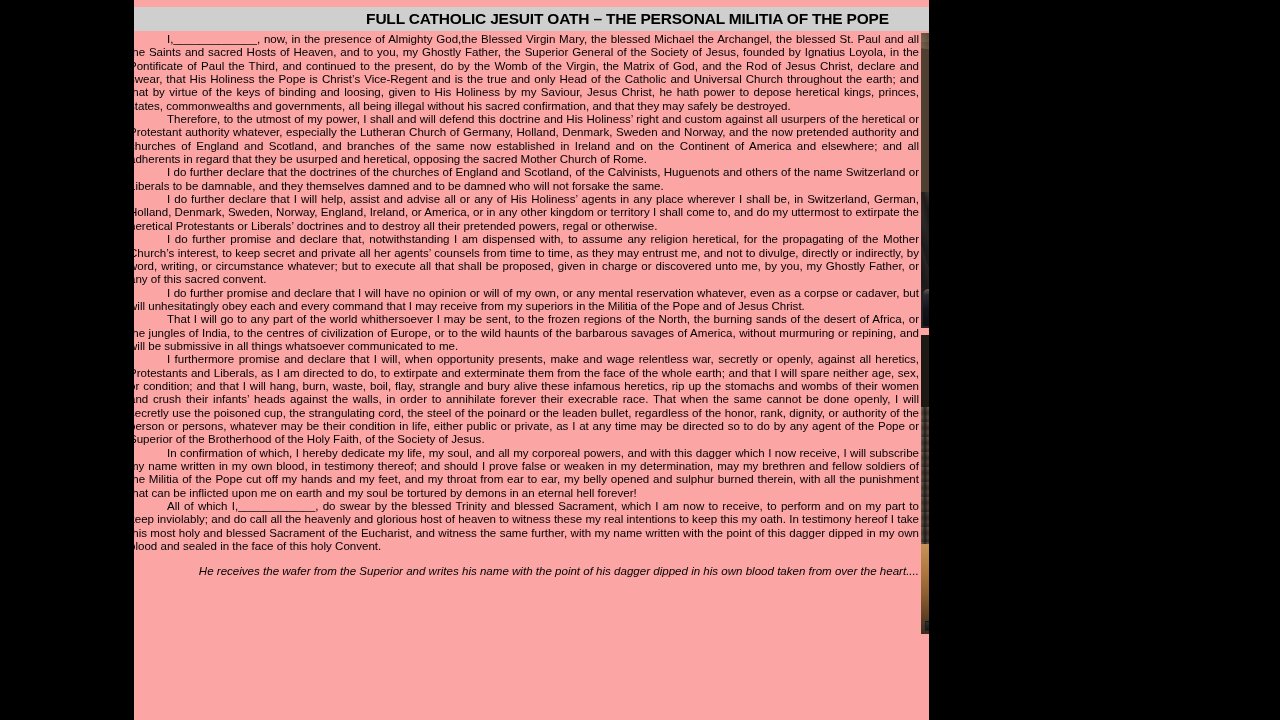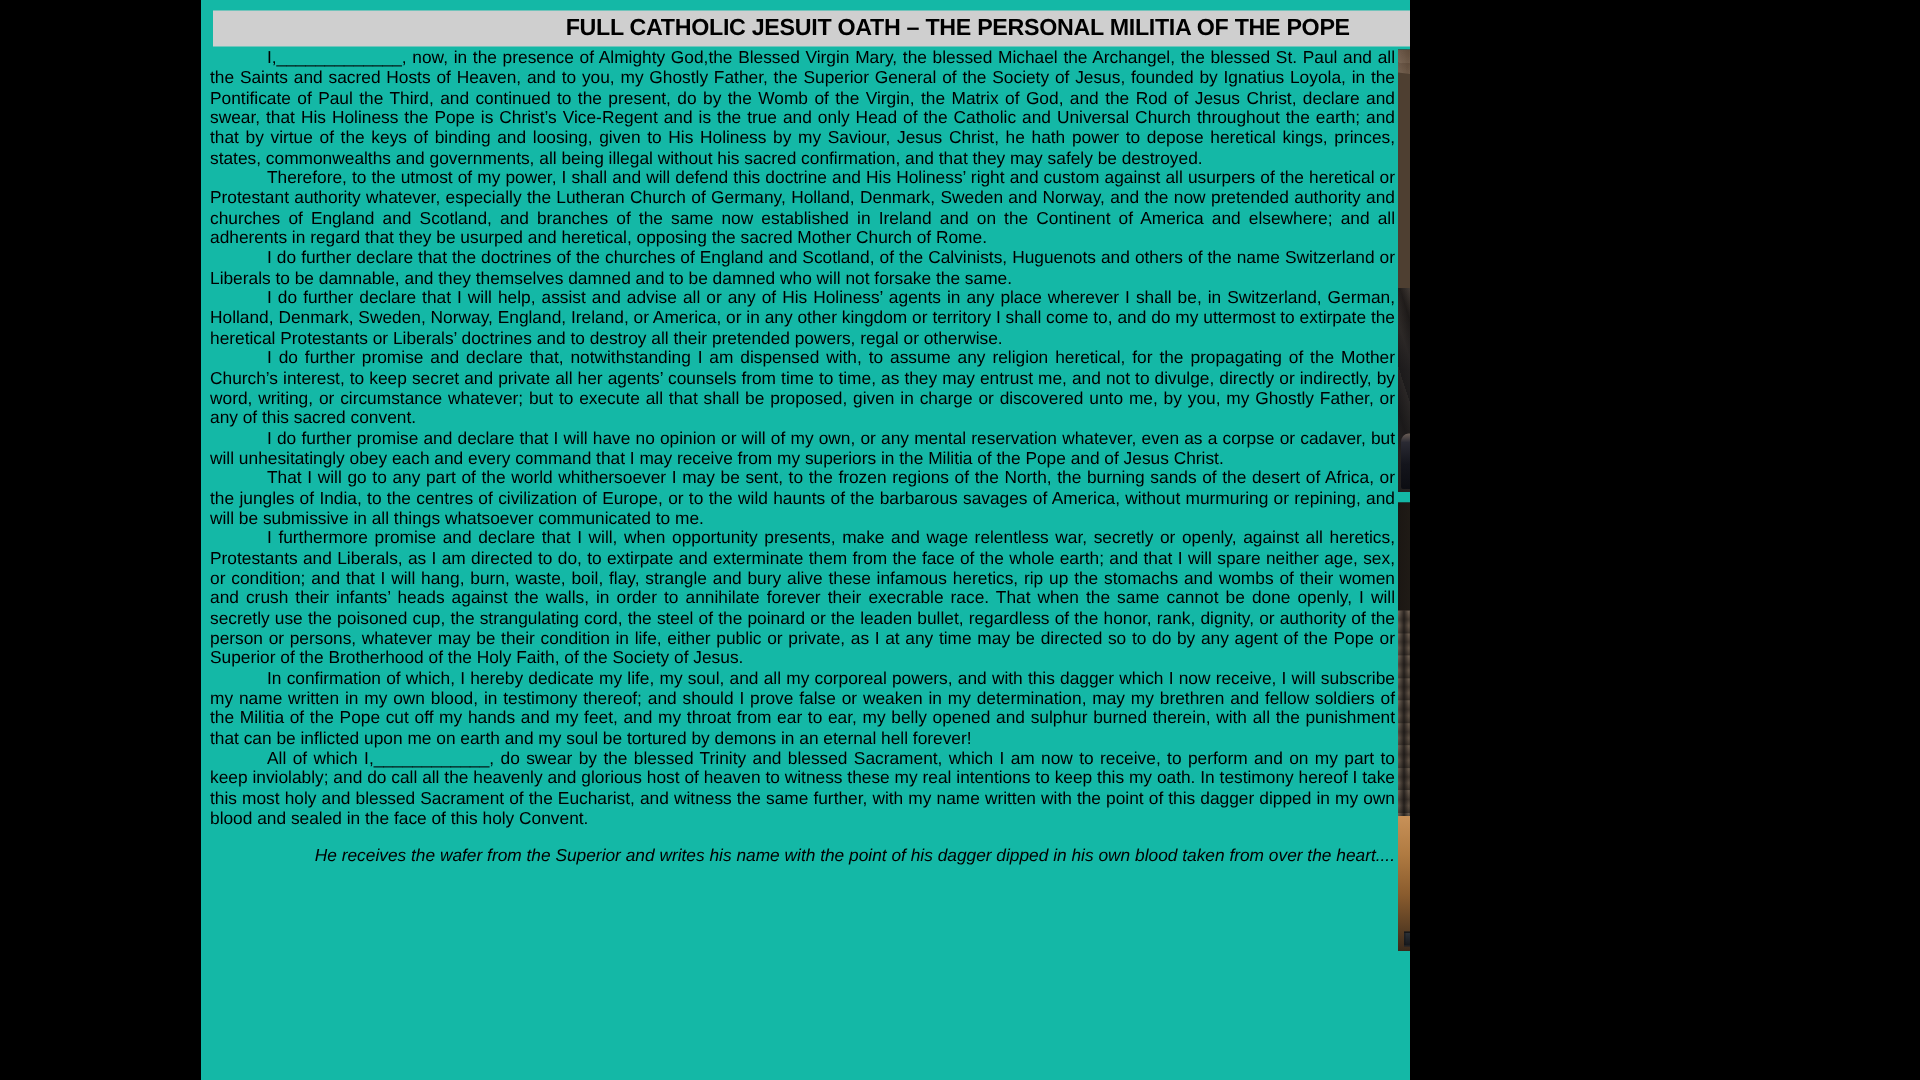--- a/index.html
+++ b/index.html
@@ -15,25 +15,25 @@
   #viewport {
     position: relative;
     width: 1280px;
     height: 720px;
     background: #000000;
   }
 
   
   #page {
     position: absolute;
-    left: 132px;
+    left: 121px;
     top: 0;
     width: 808px;
     height: 720px;
-    background: #14b8a6;
+    background: #fca5a5;
     overflow: hidden;
   }
 
   
   #header-bar {
     position: absolute;
     left: 10px;
     top: 7px;
     width: 993px;
     height: 24px;

